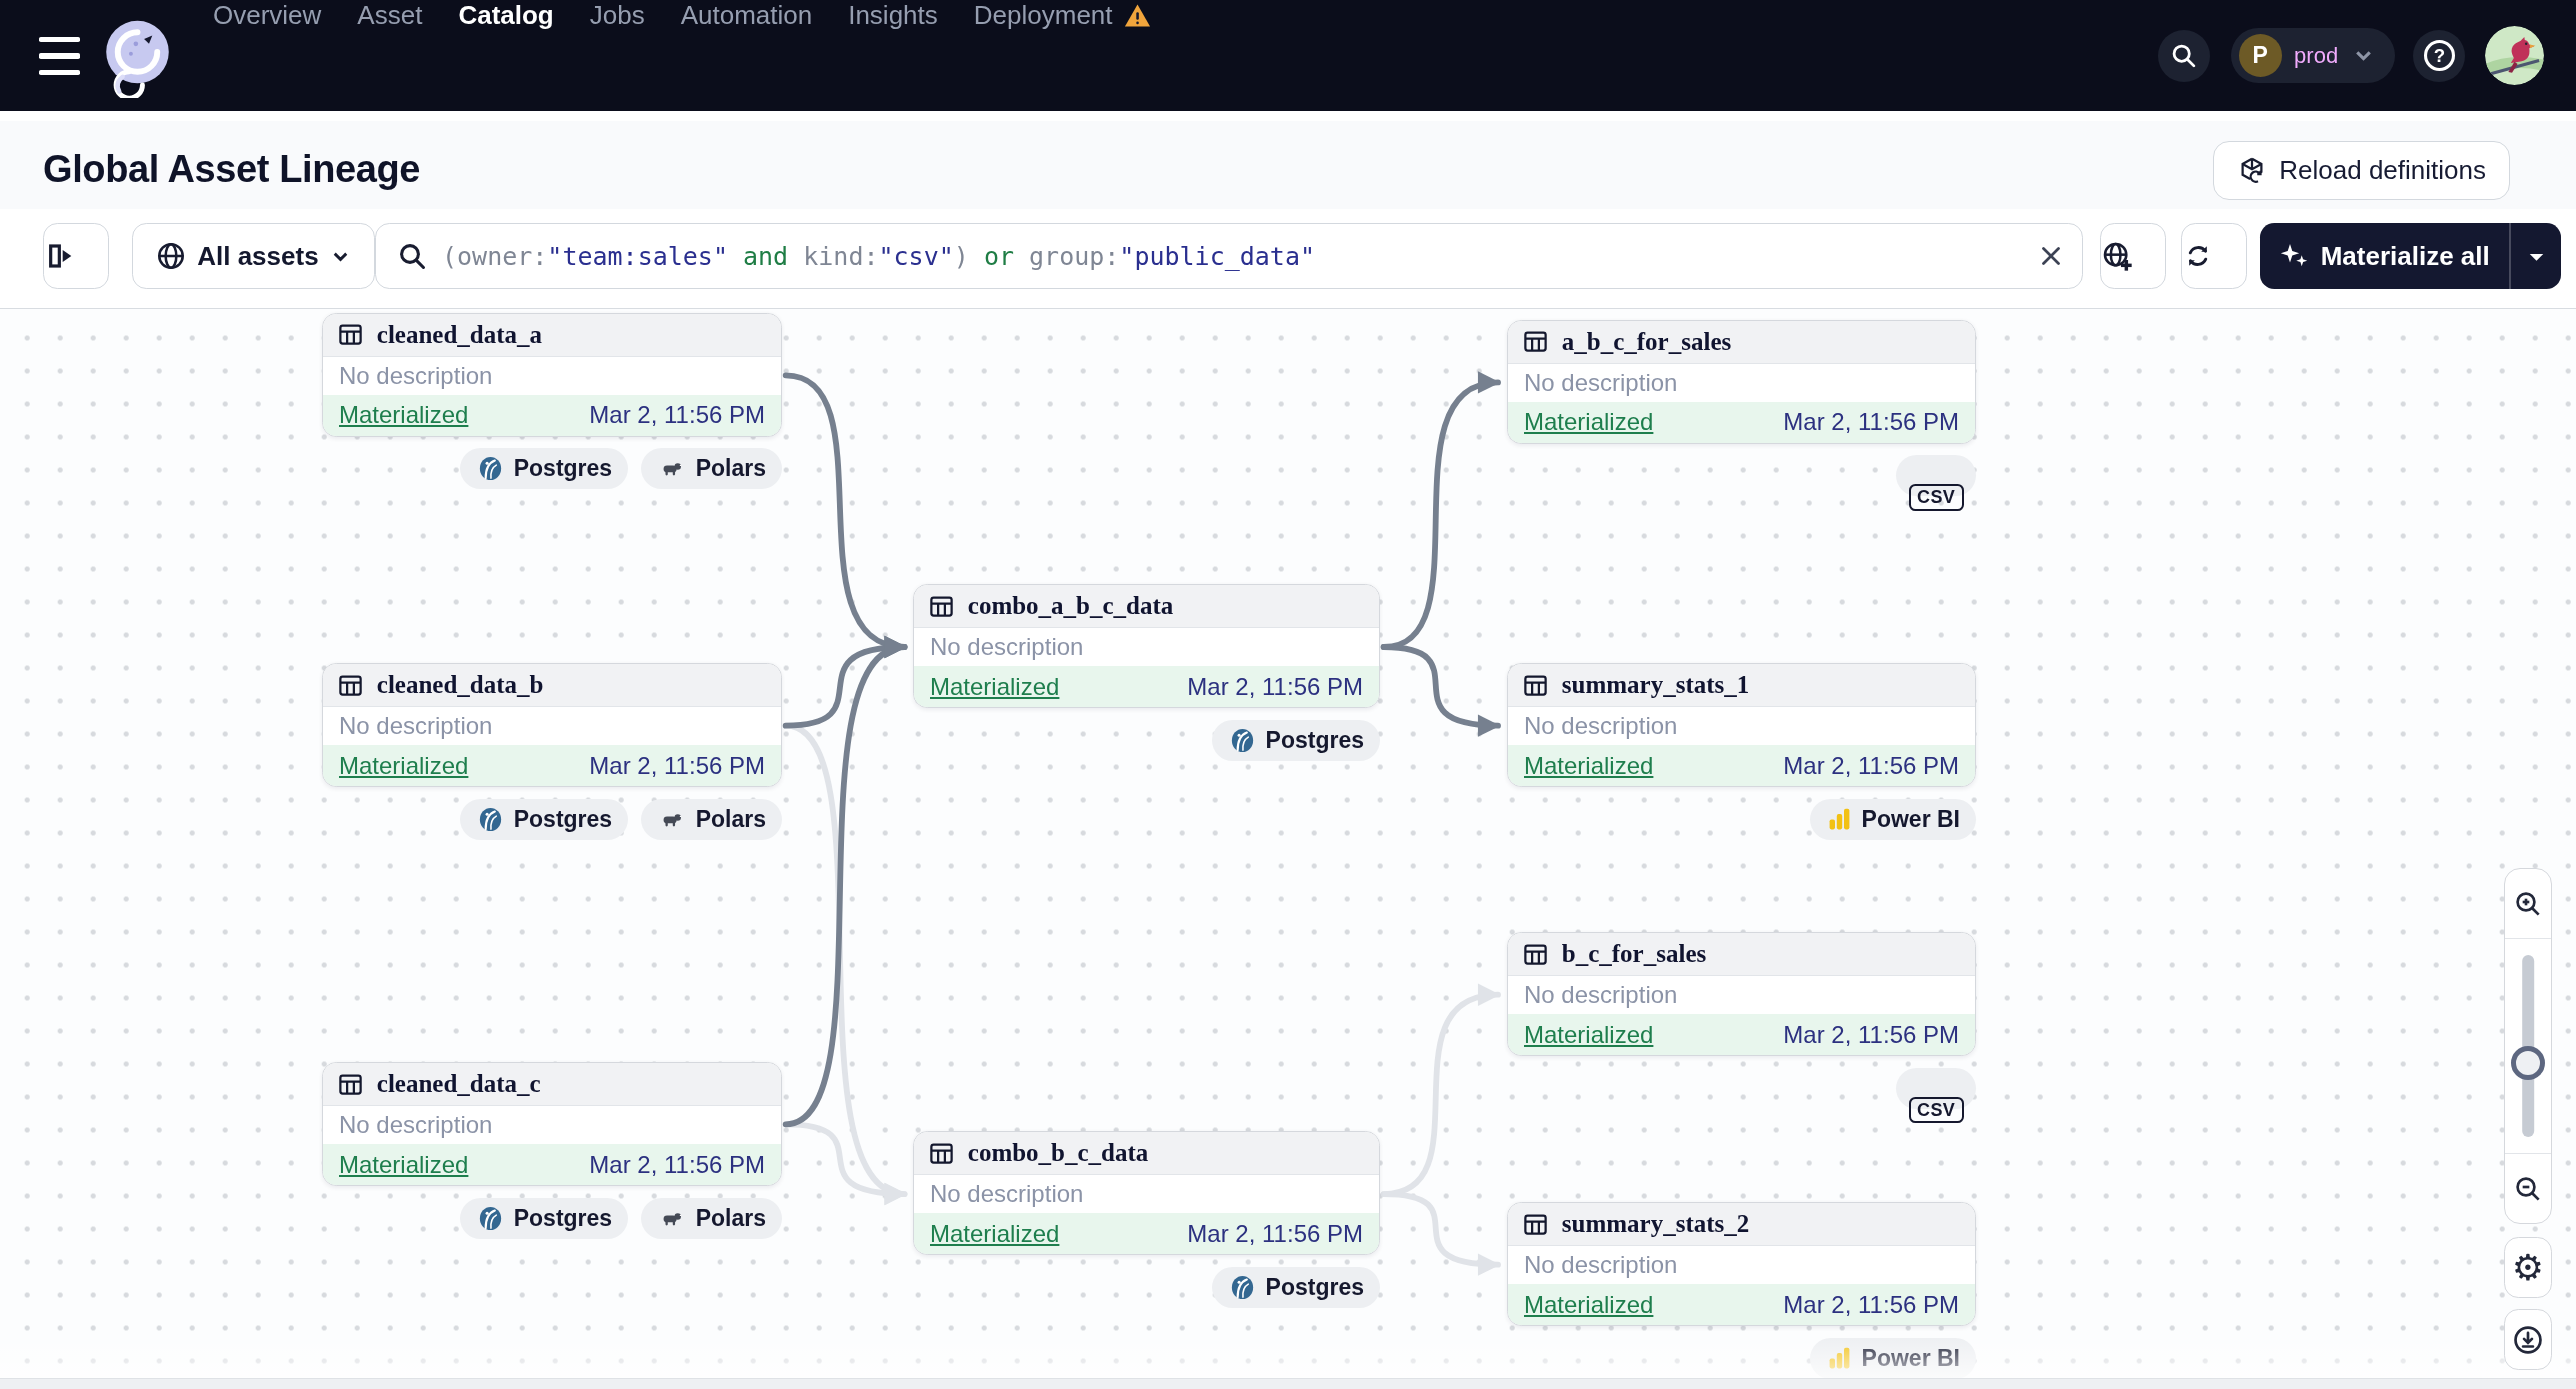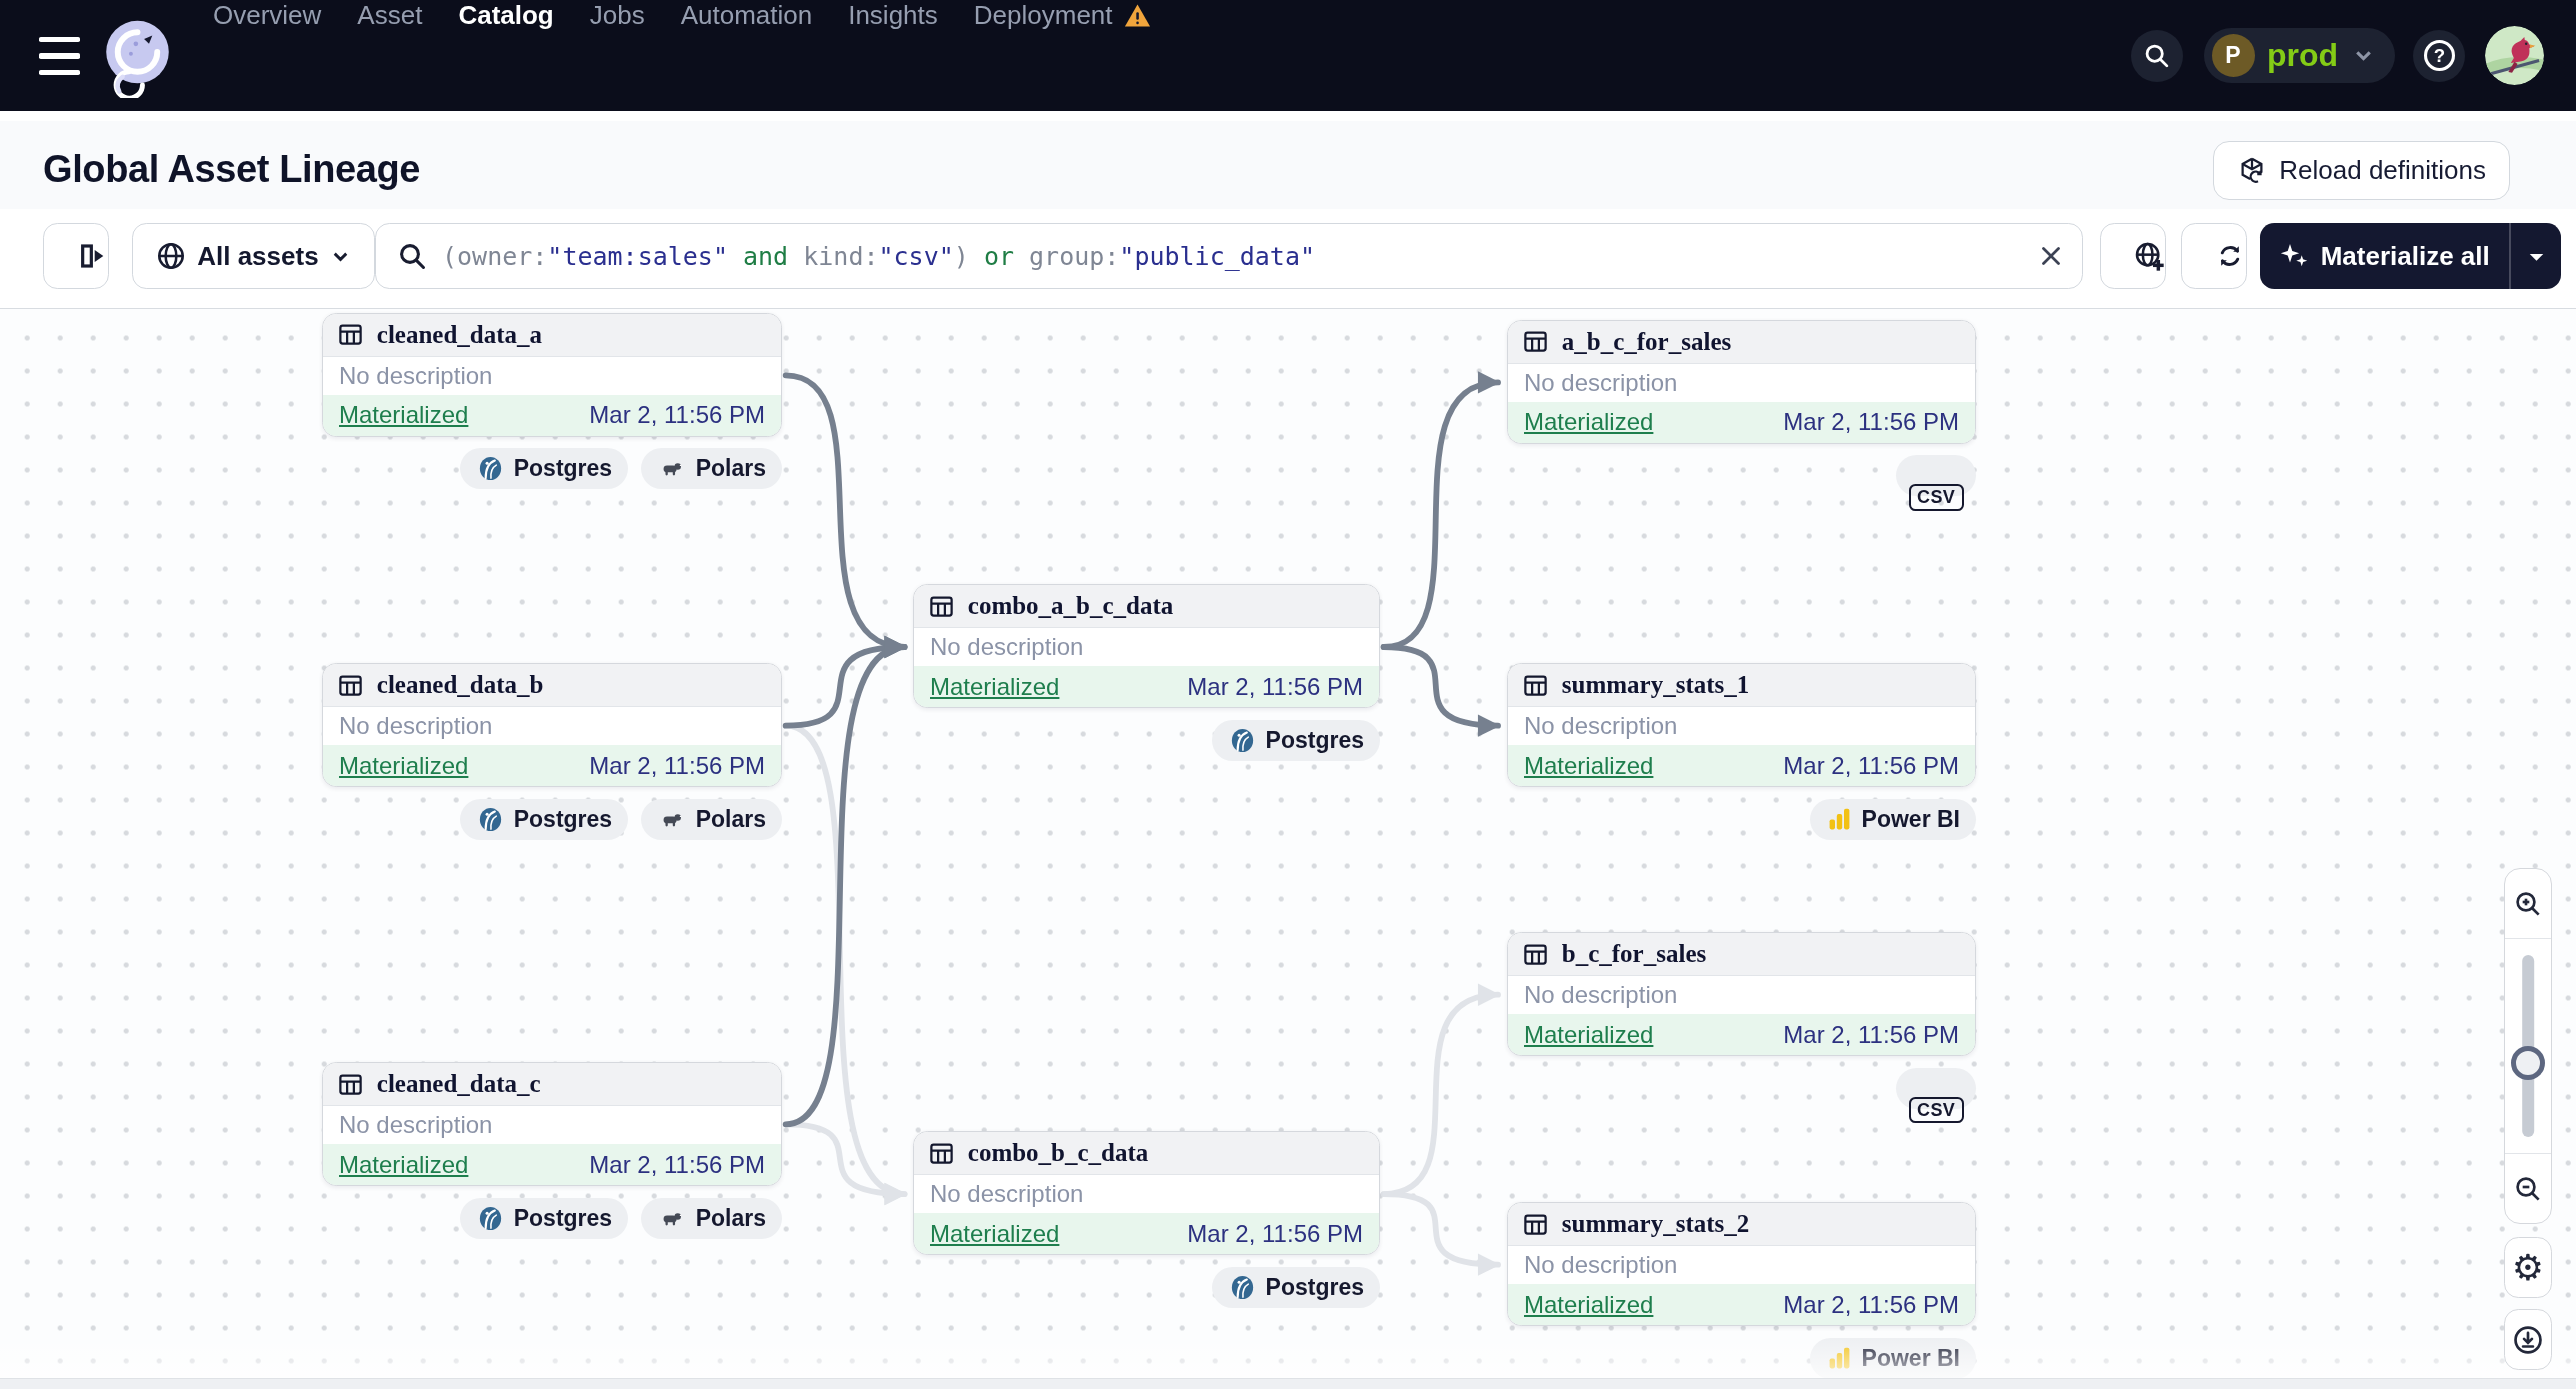--- a/index.html
+++ b/index.html
@@ -15,36 +15,36 @@
   .nav-links { position:absolute; left:213px; top:0; height:111px; display:flex; align-items:flex-start; gap:36px; }
   .nav-link { color:#969eb0; font-size:26px; font-weight:500; display:flex; align-items:center; gap:10.7px; cursor:pointer; }
   .nav-link.active { color:#fff; font-weight:700; }
   .nav-right { position:absolute; right:0; top:0; height:111px; display:flex; align-items:center; }
   .circle-btn { width:52px; height:52px; border-radius:50%; background:#1d2231; display:flex;
     align-items:center; justify-content:center; cursor:pointer; }
   .env-pill { margin:0 18px 0 21.5px; height:55px; border-radius:28px; background:#1d2231; display:flex;
     align-items:center; gap:12.5px; padding:0 19.7px 0 7.2px; cursor:pointer; }
   .env-avatar { width:43px; height:43px; border-radius:50%; background:#6d5a26; color:#fff; font-size:23px;
     font-weight:700; display:flex; align-items:center; justify-content:center; }
-  .env-label { color:#84cc16; font-size:32px; font-weight:700; }
+  .env-label { color:#f0abfc; font-size:22px; font-weight:400; }
   .user-avatar { width:59px; height:59px; border-radius:50%; overflow:hidden; margin:0 32px 0 19.7px; cursor:pointer; }
 
   
   .page-header { position:absolute; left:0; top:111px; width:2576px; height:97px; background:#f9fafc;
     border-bottom:1.8px solid #e4e7ec;margin-top:10px; }
   .page-title { position:absolute; left:43px; top:50%; transform:translateY(-50%); font-size:38px;
     font-weight:700; color:#0f1328; letter-spacing:-0.4px; }
   .reload-btn { position:absolute; right:66px; top:19.7px; height:59px; border-radius:16px; background:#fff;
     border:1.8px solid #d3d8de; display:flex; align-items:center; gap:12.5px; padding:0 23px; font-size:26px;
     color:#171b33; cursor:pointer; }
 
   
   .toolbar { position:absolute; left:0; top:209px; width:2576px; height:99px; background:#fff; }
   .tool-btn { position:absolute; top:14.3px; height:66px; background:#fff; border:1.8px solid #d3d8de;
-    border-radius:14.3px; display:flex; align-items:center; justify-content:flex-end; cursor:pointer; }
+    border-radius:14.3px; display:flex; align-items:center; justify-content:flex-start; cursor:pointer; }
   .btn-panel { left:43px; width:66px; }
   .btn-scope { left:132px; padding:0 21.5px; gap:10.7px; font-size:26px; font-weight:600; color:#14182e; }
   .search-box { position:absolute; left:375px; top:14.3px; width:1708px; height:66px; background:#fff;
     border:1.8px solid #d3d8de; border-radius:14.3px; display:flex; align-items:center; padding:0 16px 0 19.7px; cursor:text; }
   .query { flex:1; margin-left:14.3px; font-family:"DejaVu Sans Mono","Liberation Mono",monospace;
     font-size:25px; white-space:pre; color:#7f8694; }
   .q-plain { color:#7f8694; } .q-value { color:#2a2f8f; } .q-keyword { color:#1f7d45; }
   .btn-globe-add { left:2100px; width:66px; }
   .btn-refresh { left:2181px; width:66px; }
   .materialize { position:absolute; left:2260px; top:14.3px; height:66px; background:#141830; border-radius:14.3px;

